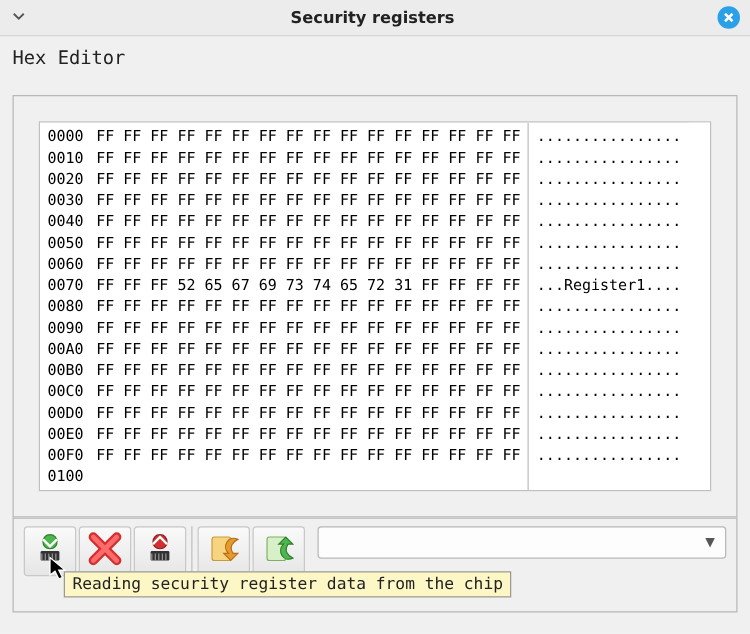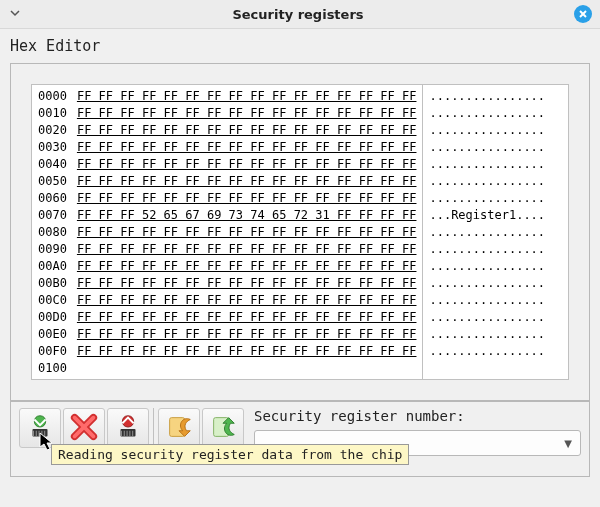--- a/index.html
+++ b/index.html
@@ -58,21 +58,21 @@
   .content {
     flex: 1;
     padding: 8px 10px 6px 10px;
     display: flex;
     flex-direction: column;
     box-sizing: border-box;
   }
   .section-label {
     font-family: "DejaVu Sans Mono", "Liberation Mono", monospace;
     font-size: 15px;
-    margin-bottom: 8px;
+    margin-bottom: 21px;
   }
   .hex-frame {
     border: 1px solid #b8b8b8;
     background: #f0f0f0;
     padding: 20px;
     display: flex;
     flex-direction: column;
     box-sizing: border-box;
     height: 338px;
   }
@@ -89,21 +89,20 @@
   .hex-offsets {
     padding: 3px 4px 3px 6px;
     white-space: pre;
     color: #000;
   }
   .hex-bytes {
     padding: 3px 6px 3px 6px;
     white-space: pre;
     color: #000;
     flex: 0 0 auto;
-    text-decoration: underline;
   }
   .hex-ascii {
     border-left: 1px solid #c0c0c0;
     padding: 3px 6px;
     white-space: pre;
     color: #000;
   }
   .hex-spacer {
     flex: 1;
     background: #fff;
@@ -334,21 +333,20 @@
             <svg viewBox="0 0 32 32">
               <rect x="6" y="6" width="16" height="20" rx="2" fill="#d8f0c8" stroke="#7fb060" stroke-width="1"></rect>
               <path d="M28 24 C 20 28 14 18 20 12 L16 12 L22 6 L28 12 L24 12 C 20 18 24 22 28 24 Z" fill="#4fb54f" stroke="#2e7d2e" stroke-width="1"></path>
             </svg>
           </span>
         </div>
 
       </div>
 
       <div class="reg-block">
-        <div class="reg-label">Security register number:</div>
         <div class="combo">
           <span></span>
           <span class="tri">▼</span>
         </div>
       </div>
 
       <div class="cursor">
         <svg viewBox="0 0 16 20">
           <path d="M1 1 L1 15 L5 12 L8 18 L11 17 L8 11 L13 11 Z" fill="#000" stroke="#fff" stroke-width="1"></path>
         </svg>

